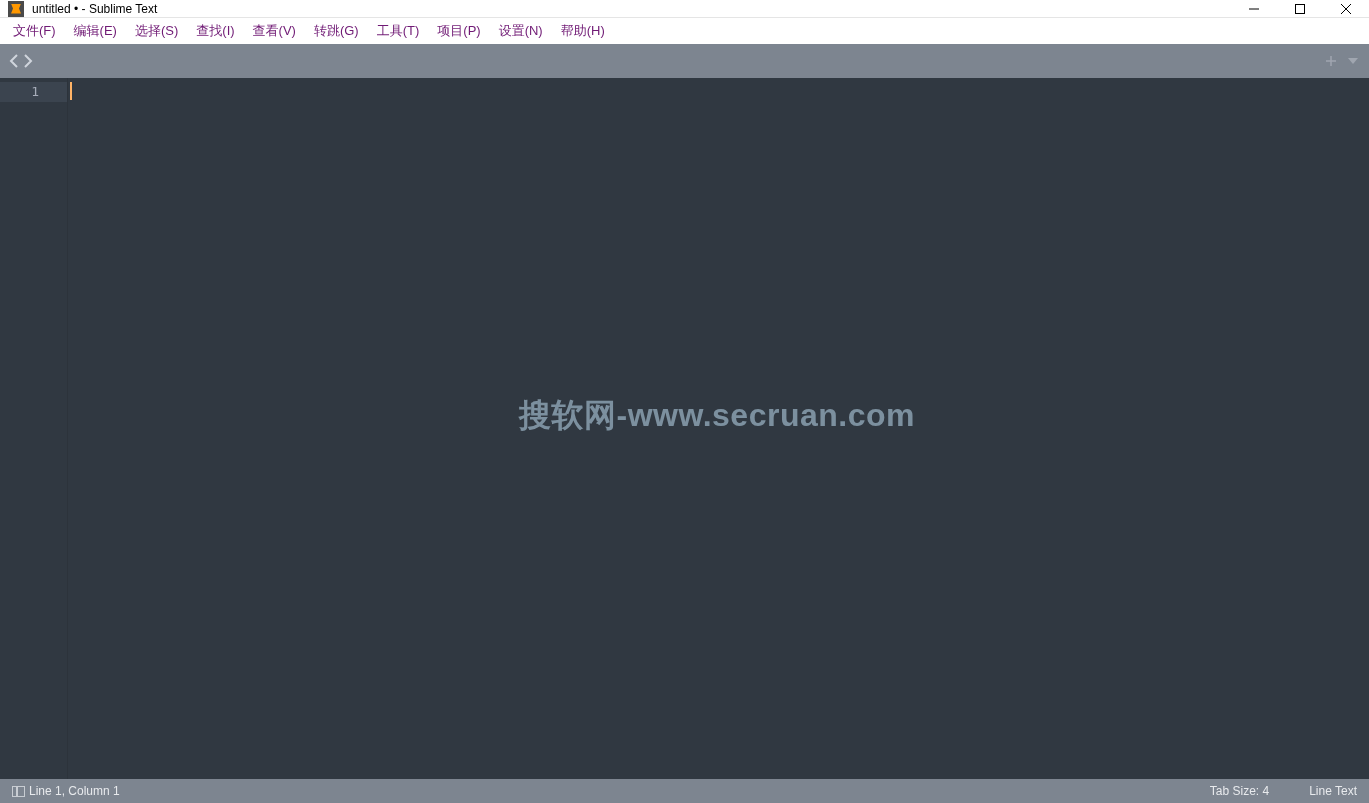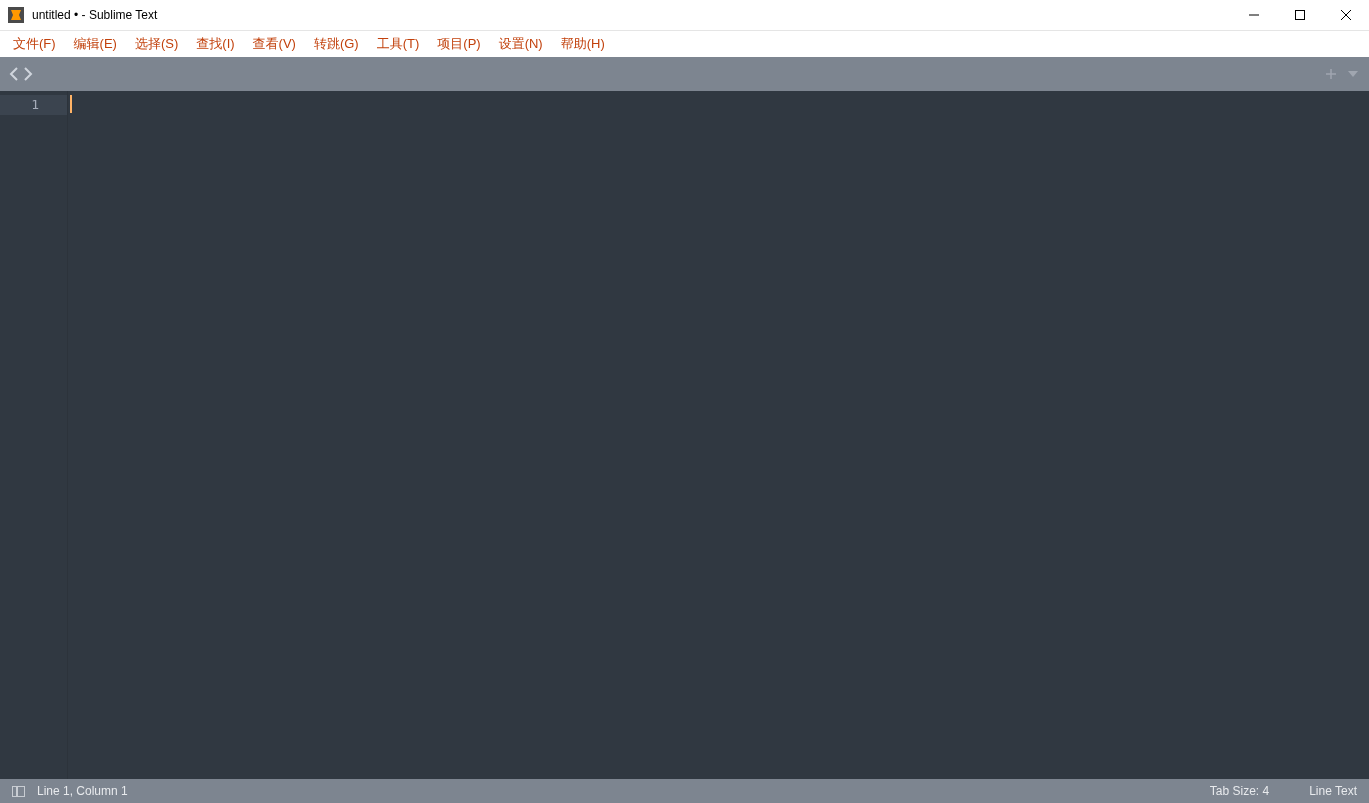--- a/index.html
+++ b/index.html
@@ -10,21 +10,21 @@
     }
     body {
       width: 1369px;
       height: 803px;
       overflow: hidden;
       background: #ffffff;
       display: flex;
       flex-direction: column;
     }
     .titlebar {
-      height: 31px;
+      height: 18px;
       background: #ffffff;
       display: flex;
       align-items: center;
       padding-left: 8px;
       border-bottom: 1px solid #e5e5e5;
     }
     .app-icon {
       width: 16px;
       height: 16px;
       background: #4a4a4a;
@@ -66,21 +66,21 @@
     .menubar {
       height: 26px;
       background: #ffffff;
       display: flex;
       align-items: center;
       padding: 0 4px;
     }
     .menu-item {
       padding: 3px 9px;
       font-size: 13px;
-      color: #c2410c;
+      color: #701a75;
       cursor: pointer;
     }
     .tabbar {
       height: 34px;
       background: #7d8590;
       display: flex;
       align-items: center;
       padding: 0 8px;
       position: relative;
     }
@@ -172,21 +172,21 @@
       background: #7d8590;
       display: flex;
       align-items: center;
       padding: 0 12px;
       color: #e8eaed;
       font-size: 12px;
     }
     .status-left {
       display: flex;
       align-items: center;
-      gap: 12px;
+      gap: 4px;
     }
     .panel-icon {
       width: 13px;
       height: 11px;
       border: 1.5px solid #c8ccd2;
       position: relative;
       cursor: pointer;
     }
     .panel-icon::before {
       content: '';
@@ -273,20 +273,21 @@
     </div>
   </div>
 </div>
 
 <div class="editor-area">
   <div class="gutter">
     <div class="line-number">1</div>
   </div>
   <div class="code-area">
     <div class="cursor"></div>
+    <div class="watermark">搜软网-www.secruan.com</div>
   </div>
   <div class="minimap"></div>
 </div>
 
 <div class="statusbar">
   <div class="status-left">
     <div class="panel-icon"></div>
     <div class="status-item">Line 1, Column 1</div>
   </div>
   <div class="status-right">

